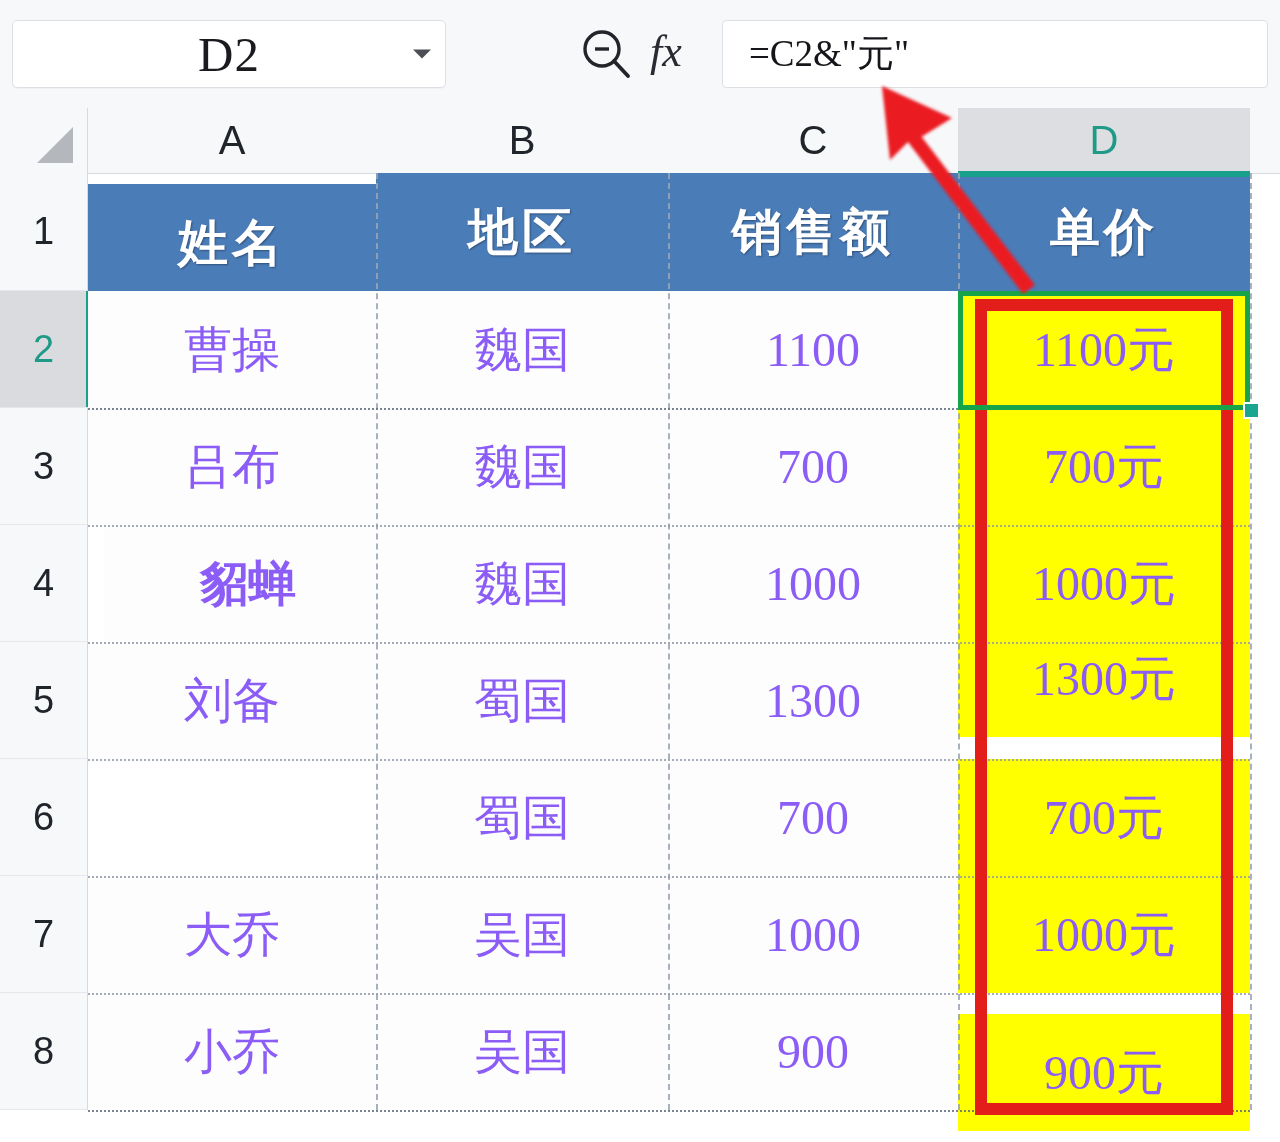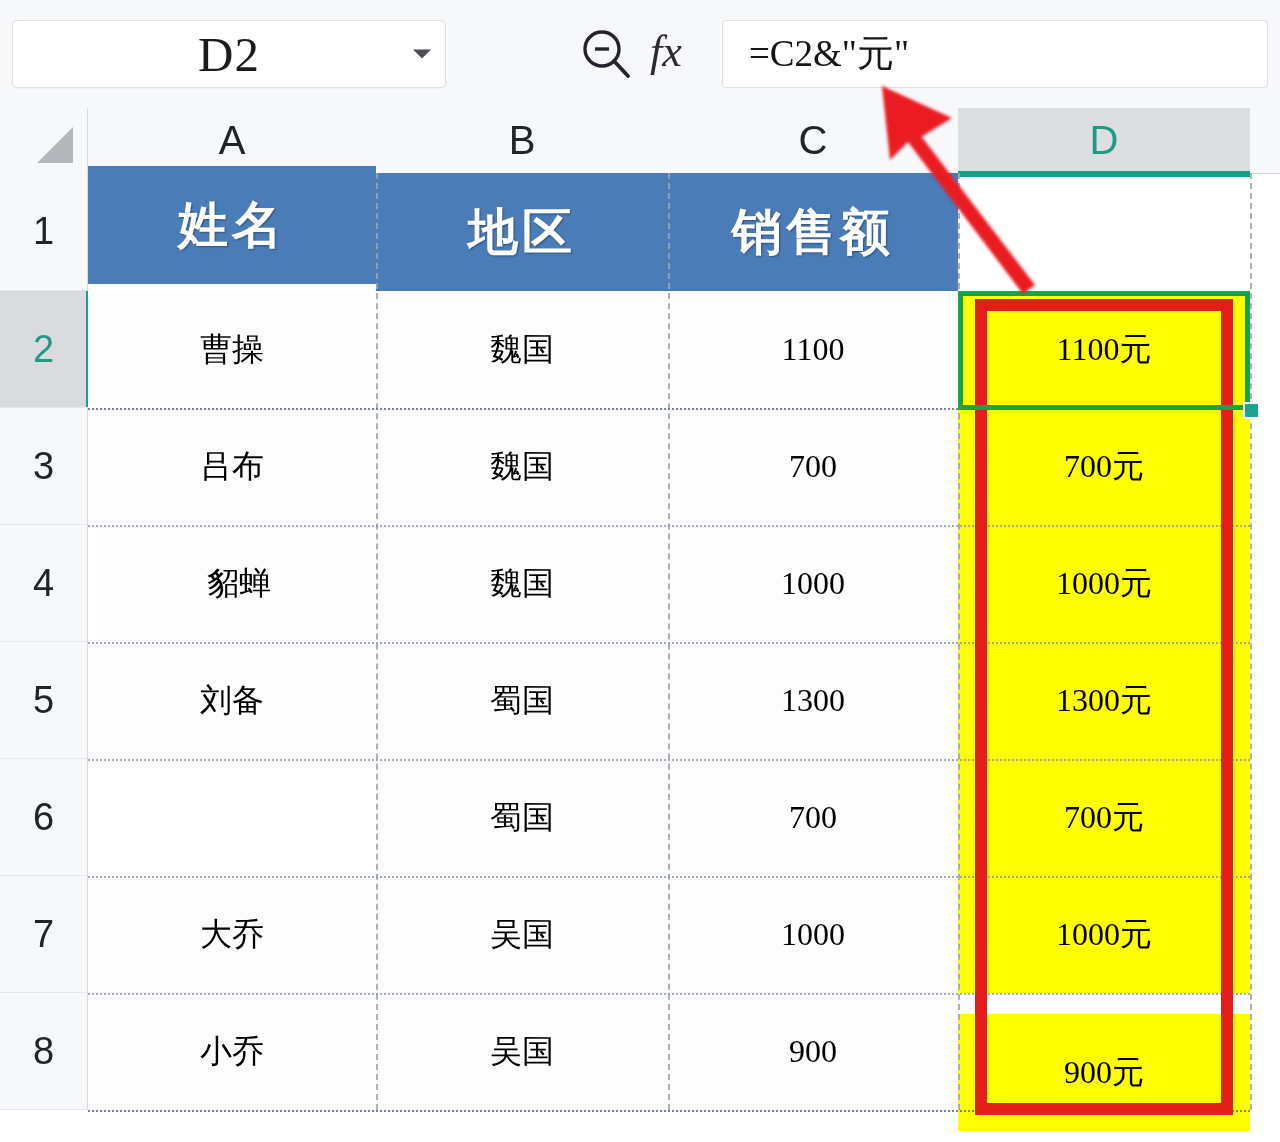--- a/index.html
+++ b/index.html
@@ -168,22 +168,22 @@
     background: #18a08c;
   }
 
   
   .cell {
     position: absolute;
     display: flex;
     align-items: center;
     justify-content: center;
     box-sizing: border-box;
-    font-size: 32px;
-    color: #000000;
+    font-size: 48px;
+    color: #8b5cf6;
     font-family: "Liberation Serif", "DejaVu Serif", serif;
     white-space: nowrap;
   }
   .cell.hdr {
     background: #4a7cb8;
     color: #ffffff;
     font-weight: bold;
     font-size: 50px;
     text-shadow: 1px 1px 2px rgba(0,0,0,0.35);
     letter-spacing: 4px;
@@ -286,44 +286,45 @@
 
   <div class="row-head" style="top:65px;  height:118px;">1</div>
   <div class="row-head sel" style="top:183px; height:117px;">2</div>
   <div class="row-head" style="top:300px; height:117px;">3</div>
   <div class="row-head" style="top:417px; height:117px;">4</div>
   <div class="row-head" style="top:534px; height:117px;">5</div>
   <div class="row-head" style="top:651px; height:117px;">6</div>
   <div class="row-head" style="top:768px; height:117px;">7</div>
   <div class="row-head" style="top:885px; height:117px;">8</div>
 
-  <div class="cell hdr" style="left:88px;  top:58px; width:288px; height:118px;">姓名</div>
+  <div class="cell hdr" style="left:88px;  top:76px; width:288px; height:118px;">姓名</div>
   <div class="cell hdr" style="left:376px; top:65px; width:292px; height:118px;">地区</div>
   <div class="cell hdr" style="left:668px; top:65px; width:290px; height:118px;">销售额</div>
+  <div class="cell hdr" style="left:958px; top:65px; width:292px; height:118px;">单价</div>
   <div class="col-sel-edge" style="left:958px; top:65px; width:292px; height:4px;"></div>
 
   <div class="cell body" style="left:88px;  top:183px; width:288px; height:117px;">曹操</div>
   <div class="cell body" style="left:376px; top:183px; width:292px; height:117px;">魏国</div>
   <div class="cell body" style="left:668px; top:183px; width:290px; height:117px;">1100</div>
   <div class="cell yellow" style="left:958px; top:183px; width:292px; height:117px;">1100元</div>
 
   <div class="cell body" style="left:88px;  top:300px; width:288px; height:117px;">吕布</div>
   <div class="cell body" style="left:376px; top:300px; width:292px; height:117px;">魏国</div>
   <div class="cell body" style="left:668px; top:300px; width:290px; height:117px;">700</div>
   <div class="cell yellow" style="left:958px; top:300px; width:292px; height:117px;">700元</div>
 
-  <div class="cell body" style="left:95px;  top:417px; width:288px; height:117px;">貂蝉</div>
+  <div class="cell body" style="left:104px;  top:417px; width:288px; height:117px;font-weight:bold;">貂蝉</div>
   <div class="cell body" style="left:376px; top:417px; width:292px; height:117px;">魏国</div>
   <div class="cell body" style="left:668px; top:417px; width:290px; height:117px;">1000</div>
   <div class="cell yellow" style="left:958px; top:417px; width:292px; height:117px;">1000元</div>
 
   <div class="cell body" style="left:88px;  top:534px; width:288px; height:117px;">刘备</div>
   <div class="cell body" style="left:376px; top:534px; width:292px; height:117px;">蜀国</div>
   <div class="cell body" style="left:668px; top:534px; width:290px; height:117px;">1300</div>
-  <div class="cell yellow" style="left:958px; top:534px; width:292px; height:117px;">1300元</div>
+  <div class="cell yellow" style="left:958px; top:512px; width:292px; height:117px;">1300元</div>
 
   <div class="cell body" style="left:376px; top:651px; width:292px; height:117px;">蜀国</div>
   <div class="cell body" style="left:668px; top:651px; width:290px; height:117px;">700</div>
   <div class="cell yellow" style="left:958px; top:651px; width:292px; height:117px;">700元</div>
 
   <div class="cell body" style="left:88px;  top:768px; width:288px; height:117px;">大乔</div>
   <div class="cell body" style="left:376px; top:768px; width:292px; height:117px;">吴国</div>
   <div class="cell body" style="left:668px; top:768px; width:290px; height:117px;">1000</div>
   <div class="cell yellow" style="left:958px; top:768px; width:292px; height:117px;">1000元</div>
 

